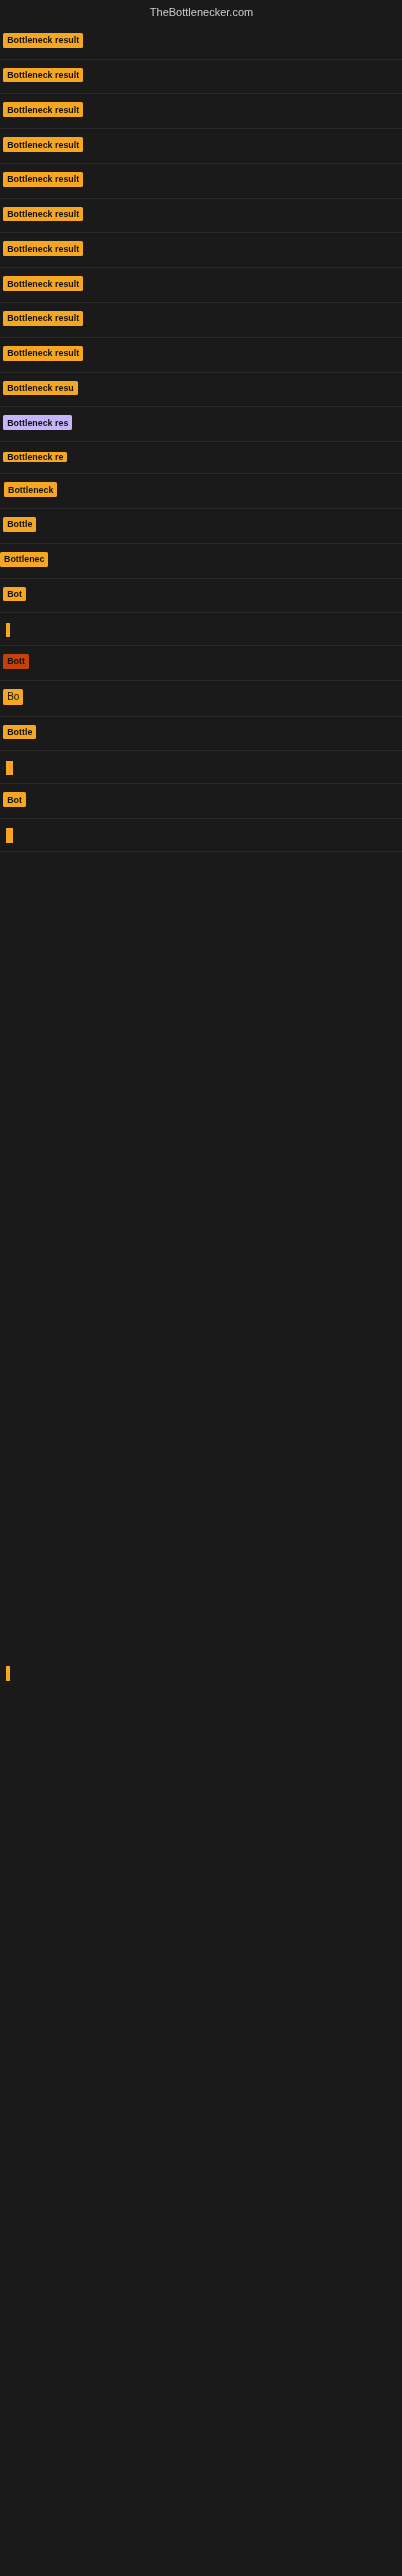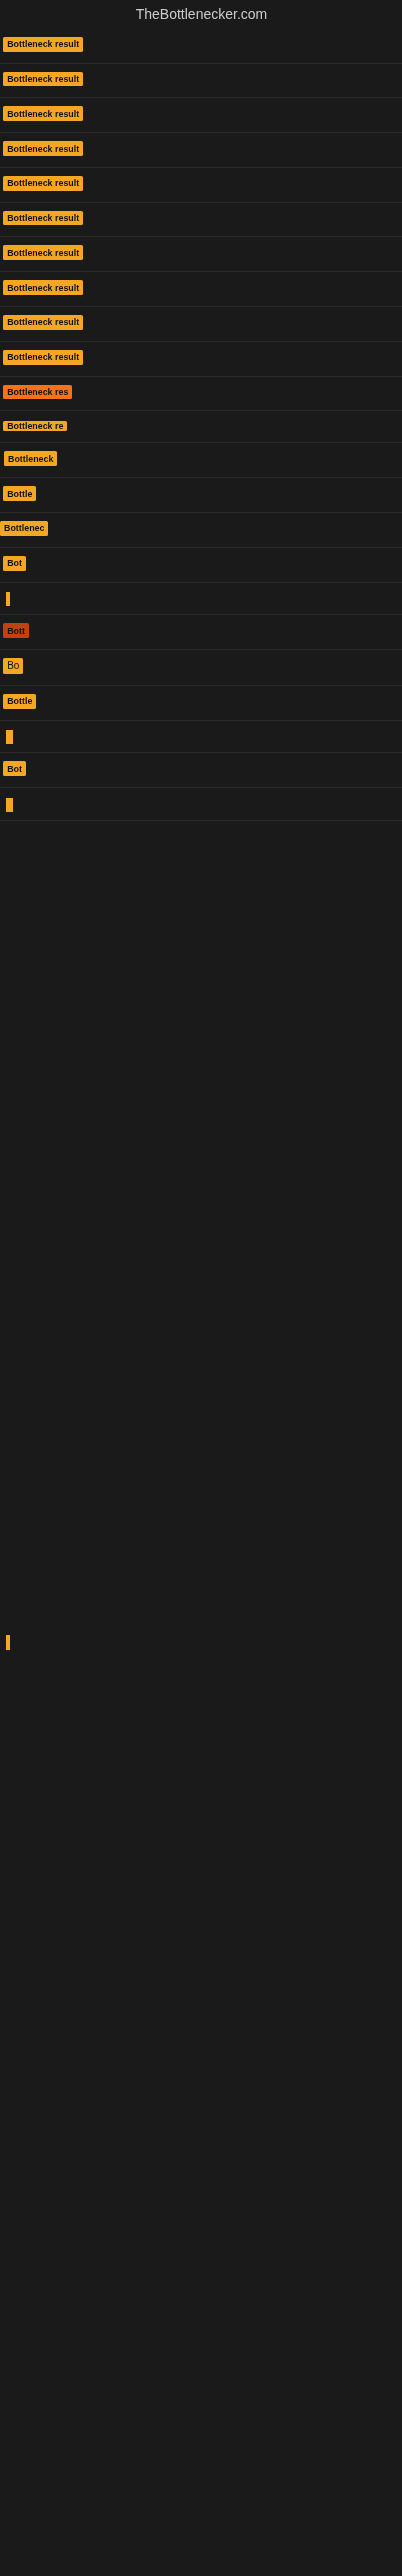--- a/index.html
+++ b/index.html
@@ -12,42 +12,43 @@
       width: 403px;
       min-height: 2576px;
       background-color: #1a1a1a;
       font-family: Arial, sans-serif;
       position: relative;
     }
 
     .site-title {
       text-align: center;
       color: #cccccc;
-      font-size: 14px;
+      font-size: 11px;
       padding: 6.4px 0;
       font-weight: normal;
     }
   </style>
 </head>
 <body>
 
 <div class="site-title">TheBottlenecker.com</div>
 
 <div id="rows-container" style="position: relative; width: 100%;">
 <div style="padding: 8px 3.2px; display: block; border-bottom: 0.8px solid rgb(42, 42, 42);"><span style="display: inline-block; background-color: rgb(245, 166, 35); color: rgb(17, 17, 17); font-size: 8.9px; font-weight: bold; padding: 2.4px 4px; border-radius: 1.6px; white-space: nowrap; overflow: hidden; max-width: 97px; font-family: Arial, sans-serif;">Bottleneck result</span></div>
     <div style="padding: 8px 3.2px; display: block; border-bottom: 0.8px solid rgb(42, 42, 42);"><span style="display: inline-block; background-color: rgb(245, 166, 35); color: rgb(17, 17, 17); font-size: 8.9px; font-weight: bold; padding: 2.4px 4px; border-radius: 1.6px; white-space: nowrap; overflow: hidden; max-width: 97px; font-family: Arial, sans-serif;">Bottleneck result</span></div>
     <div style="padding: 8px 3.2px; display: block; border-bottom: 0.8px solid rgb(42, 42, 42);"><span style="display: inline-block; background-color: rgb(245, 166, 35); color: rgb(17, 17, 17); font-size: 8.9px; font-weight: bold; padding: 2.4px 4px; border-radius: 1.6px; white-space: nowrap; overflow: hidden; max-width: 97px; font-family: Arial, sans-serif;">Bottleneck result</span></div>
     <div style="padding: 8px 3.2px; display: block; border-bottom: 0.8px solid rgb(42, 42, 42);"><span style="display: inline-block; background-color: rgb(245, 166, 35); color: rgb(17, 17, 17); font-size: 8.9px; font-weight: bold; padding: 2.4px 4px; border-radius: 1.6px; white-space: nowrap; overflow: hidden; max-width: 97px; font-family: Arial, sans-serif;">Bottleneck result</span></div>
     <div style="padding: 8px 3.2px; display: block; border-bottom: 0.8px solid rgb(42, 42, 42);"><span style="display: inline-block; background-color: rgb(245, 166, 35); color: rgb(17, 17, 17); font-size: 8.9px; font-weight: bold; padding: 2.4px 4px; border-radius: 1.6px; white-space: nowrap; overflow: hidden; max-width: 97px; font-family: Arial, sans-serif;">Bottleneck result</span></div>
     <div style="padding: 8px 3.2px; display: block; border-bottom: 0.8px solid rgb(42, 42, 42);"><span style="display: inline-block; background-color: rgb(245, 166, 35); color: rgb(17, 17, 17); font-size: 8.9px; font-weight: bold; padding: 2.4px 4px; border-radius: 1.6px; white-space: nowrap; overflow: hidden; max-width: 97px; font-family: Arial, sans-serif;">Bottleneck result</span></div>
     <div style="padding: 8px 3.2px; display: block; border-bottom: 0.8px solid rgb(42, 42, 42);"><span style="display: inline-block; background-color: rgb(245, 166, 35); color: rgb(17, 17, 17); font-size: 8.9px; font-weight: bold; padding: 2.4px 4px; border-radius: 1.6px; white-space: nowrap; overflow: hidden; max-width: 97px; font-family: Arial, sans-serif;">Bottleneck result</span></div>
     <div style="padding: 8px 3.2px; display: block; border-bottom: 0.8px solid rgb(42, 42, 42);"><span style="display: inline-block; background-color: rgb(245, 166, 35); color: rgb(17, 17, 17); font-size: 8.9px; font-weight: bold; padding: 2.4px 4px; border-radius: 1.6px; white-space: nowrap; overflow: hidden; max-width: 97px; font-family: Arial, sans-serif;">Bottleneck result</span></div>
     <div style="padding: 8px 3.2px; display: block; border-bottom: 0.8px solid rgb(42, 42, 42);"><span style="display: inline-block; background-color: rgb(245, 166, 35); color: rgb(17, 17, 17); font-size: 8.9px; font-weight: bold; padding: 2.4px 4px; border-radius: 1.6px; white-space: nowrap; overflow: hidden; max-width: 97px; font-family: Arial, sans-serif;">Bottleneck result</span></div>
     <div style="padding: 8px 3.2px; display: block; border-bottom: 0.8px solid rgb(42, 42, 42);"><span style="display: inline-block; background-color: rgb(245, 166, 35); color: rgb(17, 17, 17); font-size: 8.9px; font-weight: bold; padding: 2.4px 4px; border-radius: 1.6px; white-space: nowrap; overflow: hidden; max-width: 97px; font-family: Arial, sans-serif;">Bottleneck result</span></div>
-    <div style="padding: 8px 3.2px; display: block; border-bottom: 0.8px solid rgb(42, 42, 42);"><span style="display: inline-block; background-color: #f97316; color: rgb(17, 17, 17); font-size: 8.9px; font-weight: bold; padding: 2.4px 4px; border-radius: 1.6px; white-space: nowrap; overflow: hidden; max-width: 76px; font-family: Arial, sans-serif;">Bottleneck res</span></div>
+    <div style="padding: 8px 3.2px; display: block; border-bottom: 0.8px solid rgb(42, 42, 42);"><span style="display: inline-block; background-color: rgb(245, 166, 35); color: rgb(17, 17, 17); font-size: 8.9px; font-weight: bold; padding: 2.4px 4px; border-radius: 1.6px; white-space: nowrap; overflow: hidden; max-width: 84px; font-family: Arial, sans-serif;">Bottleneck resu</span></div>
+    <div style="padding: 8px 3.2px; display: block; border-bottom: 0.8px solid rgb(42, 42, 42);"><span style="display: inline-block; background-color: #c4b5fd; color: rgb(17, 17, 17); font-size: 8.9px; font-weight: bold; padding: 2.4px 4px; border-radius: 1.6px; white-space: nowrap; overflow: hidden; max-width: 76px; font-family: Arial, sans-serif;">Bottleneck res</span></div>
     <div style="padding: 8px 3.2px; display: block; border-bottom: 0.8px solid rgb(42, 42, 42);"><span style="display: inline-block; background-color: rgb(245, 166, 35); color: rgb(17, 17, 17); font-size: 8.9px; font-weight: bold; padding: 0 4px; border-radius: 1.6px; white-space: nowrap; overflow: hidden; max-width: 68px; font-family: Arial, sans-serif;">Bottleneck re</span></div>
     <div style="padding: 8px 4px; display: block; border-bottom: 0.8px solid rgb(42, 42, 42);"><span style="display: inline-block; background-color: rgb(245, 166, 35); color: rgb(17, 17, 17); font-size: 8.9px; font-weight: bold; padding: 2.4px 4px; border-radius: 1.6px; white-space: nowrap; overflow: hidden; max-width: 58px; font-family: Arial, sans-serif;">Bottleneck</span></div>
     <div style="padding: 8px 3.2px; display: block; border-bottom: 0.8px solid rgb(42, 42, 42);"><span style="display: inline-block; background-color: rgb(245, 166, 35); color: rgb(17, 17, 17); font-size: 8.9px; font-weight: bold; padding: 2.4px 4px; border-radius: 1.6px; white-space: nowrap; overflow: hidden; max-width: 45px; font-family: Arial, sans-serif;">Bottle</span></div>
     <div style="padding: 8px 0; display: block; border-bottom: 0.8px solid rgb(42, 42, 42);"><span style="display: inline-block; background-color: rgb(245, 166, 35); color: rgb(17, 17, 17); font-size: 8.9px; font-weight: bold; padding: 2.4px 4px; border-radius: 1.6px; white-space: nowrap; overflow: hidden; max-width: 68px; font-family: Arial, sans-serif;">Bottlenec</span></div>
     <div style="padding: 8px 3.2px; display: block; border-bottom: 0.8px solid rgb(42, 42, 42);"><span style="display: inline-block; background-color: rgb(245, 166, 35); color: rgb(17, 17, 17); font-size: 8.9px; font-weight: bold; padding: 2.4px 4px; border-radius: 1.6px; white-space: nowrap; overflow: hidden; max-width: 34px; font-family: Arial, sans-serif;">Bot</span></div>
     <div style="padding: 8px 3.2px; display: block; border-bottom: 0.8px solid rgb(42, 42, 42);"><span style="display: inline-block; width: 3.2px; height: 14.5px; background-color: rgb(245, 166, 35); margin-left: 3.2px; vertical-align: middle;"></span></div>
     <div style="padding: 8px 3.2px; display: block; border-bottom: 0.8px solid rgb(42, 42, 42);"><span style="display: inline-block; background-color: #c2410c; color: rgb(17, 17, 17); font-size: 8.9px; font-weight: bold; padding: 2.4px 4px; border-radius: 1.6px; white-space: nowrap; overflow: hidden; max-width: 34px; font-family: Arial, sans-serif;">Bott</span></div>
     <div style="padding: 8px 3.2px; display: block; border-bottom: 0.8px solid rgb(42, 42, 42);"><span style="display: inline-block; background-color: rgb(245, 166, 35); color: rgb(17, 17, 17); font-size: 10px; font-weight: normal; padding: 2.4px 4px; border-radius: 1.6px; white-space: nowrap; overflow: hidden; max-width: 22.5px; font-family: Arial, sans-serif;">Bo</span></div>
     <div style="padding: 8px 3.2px; display: block; border-bottom: 0.8px solid rgb(42, 42, 42);"><span style="display: inline-block; background-color: rgb(245, 166, 35); color: rgb(17, 17, 17); font-size: 8.9px; font-weight: bold; padding: 2.4px 4px; border-radius: 1.6px; white-space: nowrap; overflow: hidden; max-width: 45px; font-family: Arial, sans-serif;">Bottle</span></div>
     <div style="padding: 8px 3.2px; display: block; border-bottom: 0.8px solid rgb(42, 42, 42);"><span style="display: inline-block; width: 6.4px; height: 14.5px; background-color: rgb(245, 166, 35); margin-left: 3.2px; vertical-align: middle; overflow: hidden;"></span></div>

